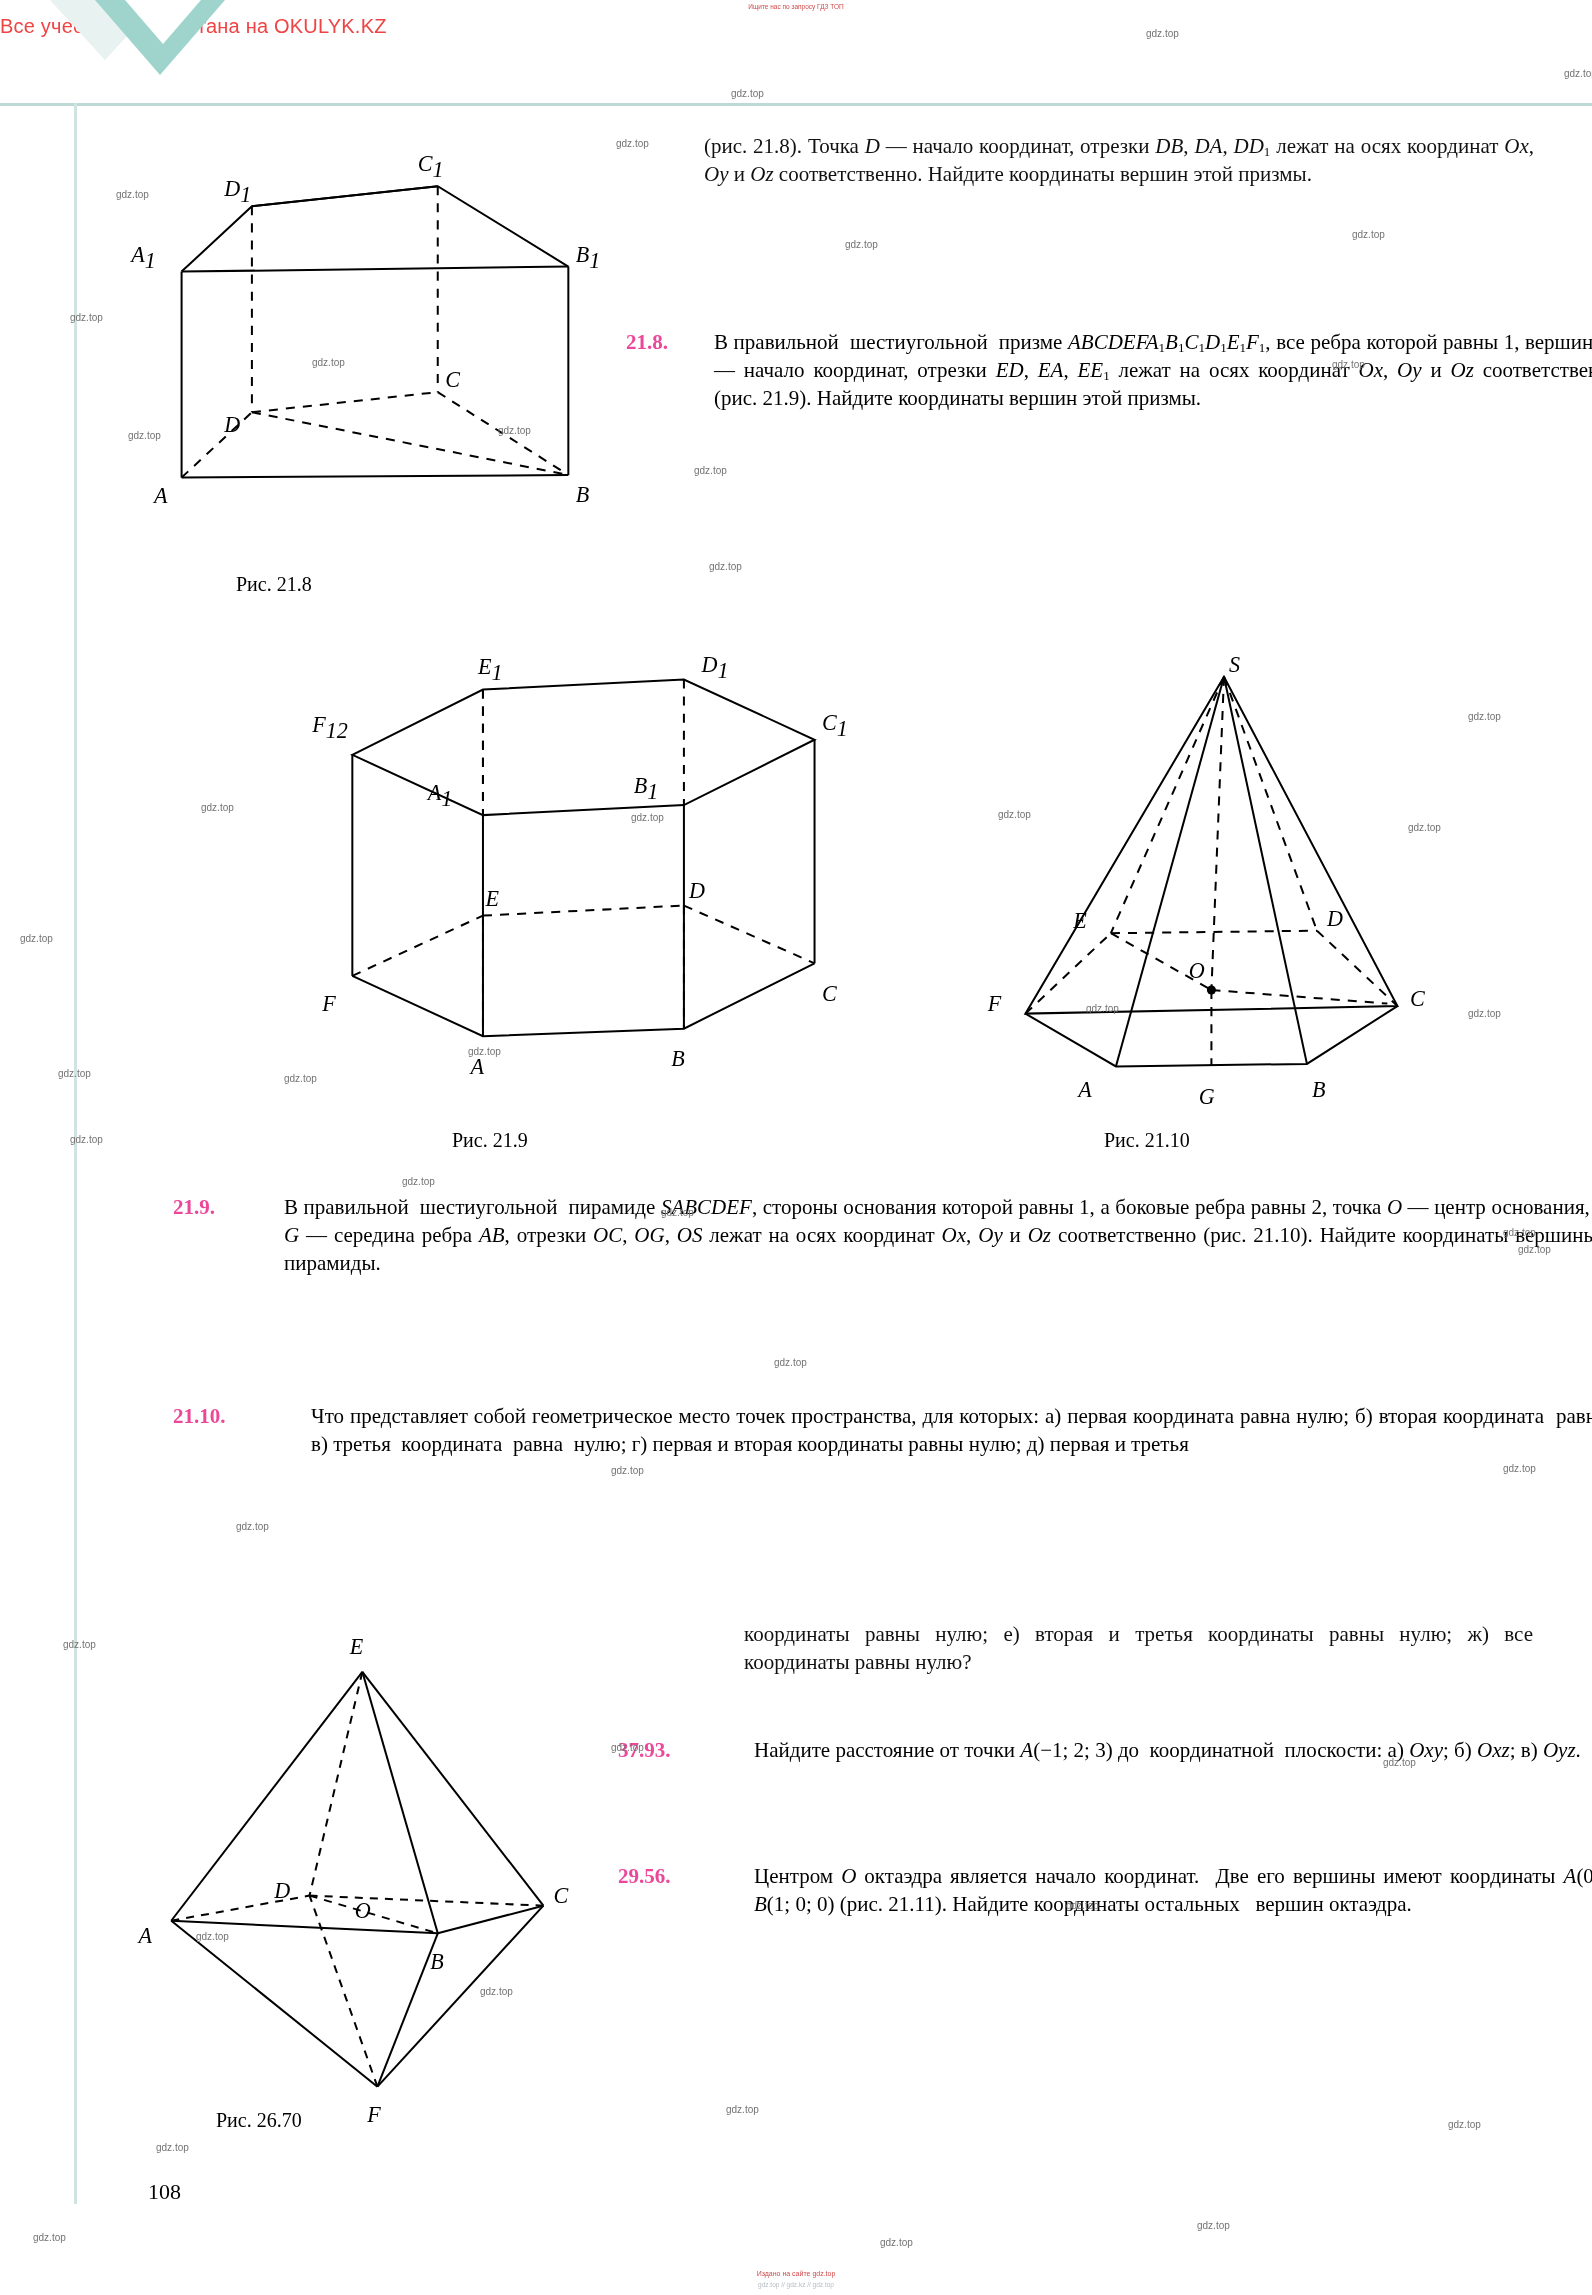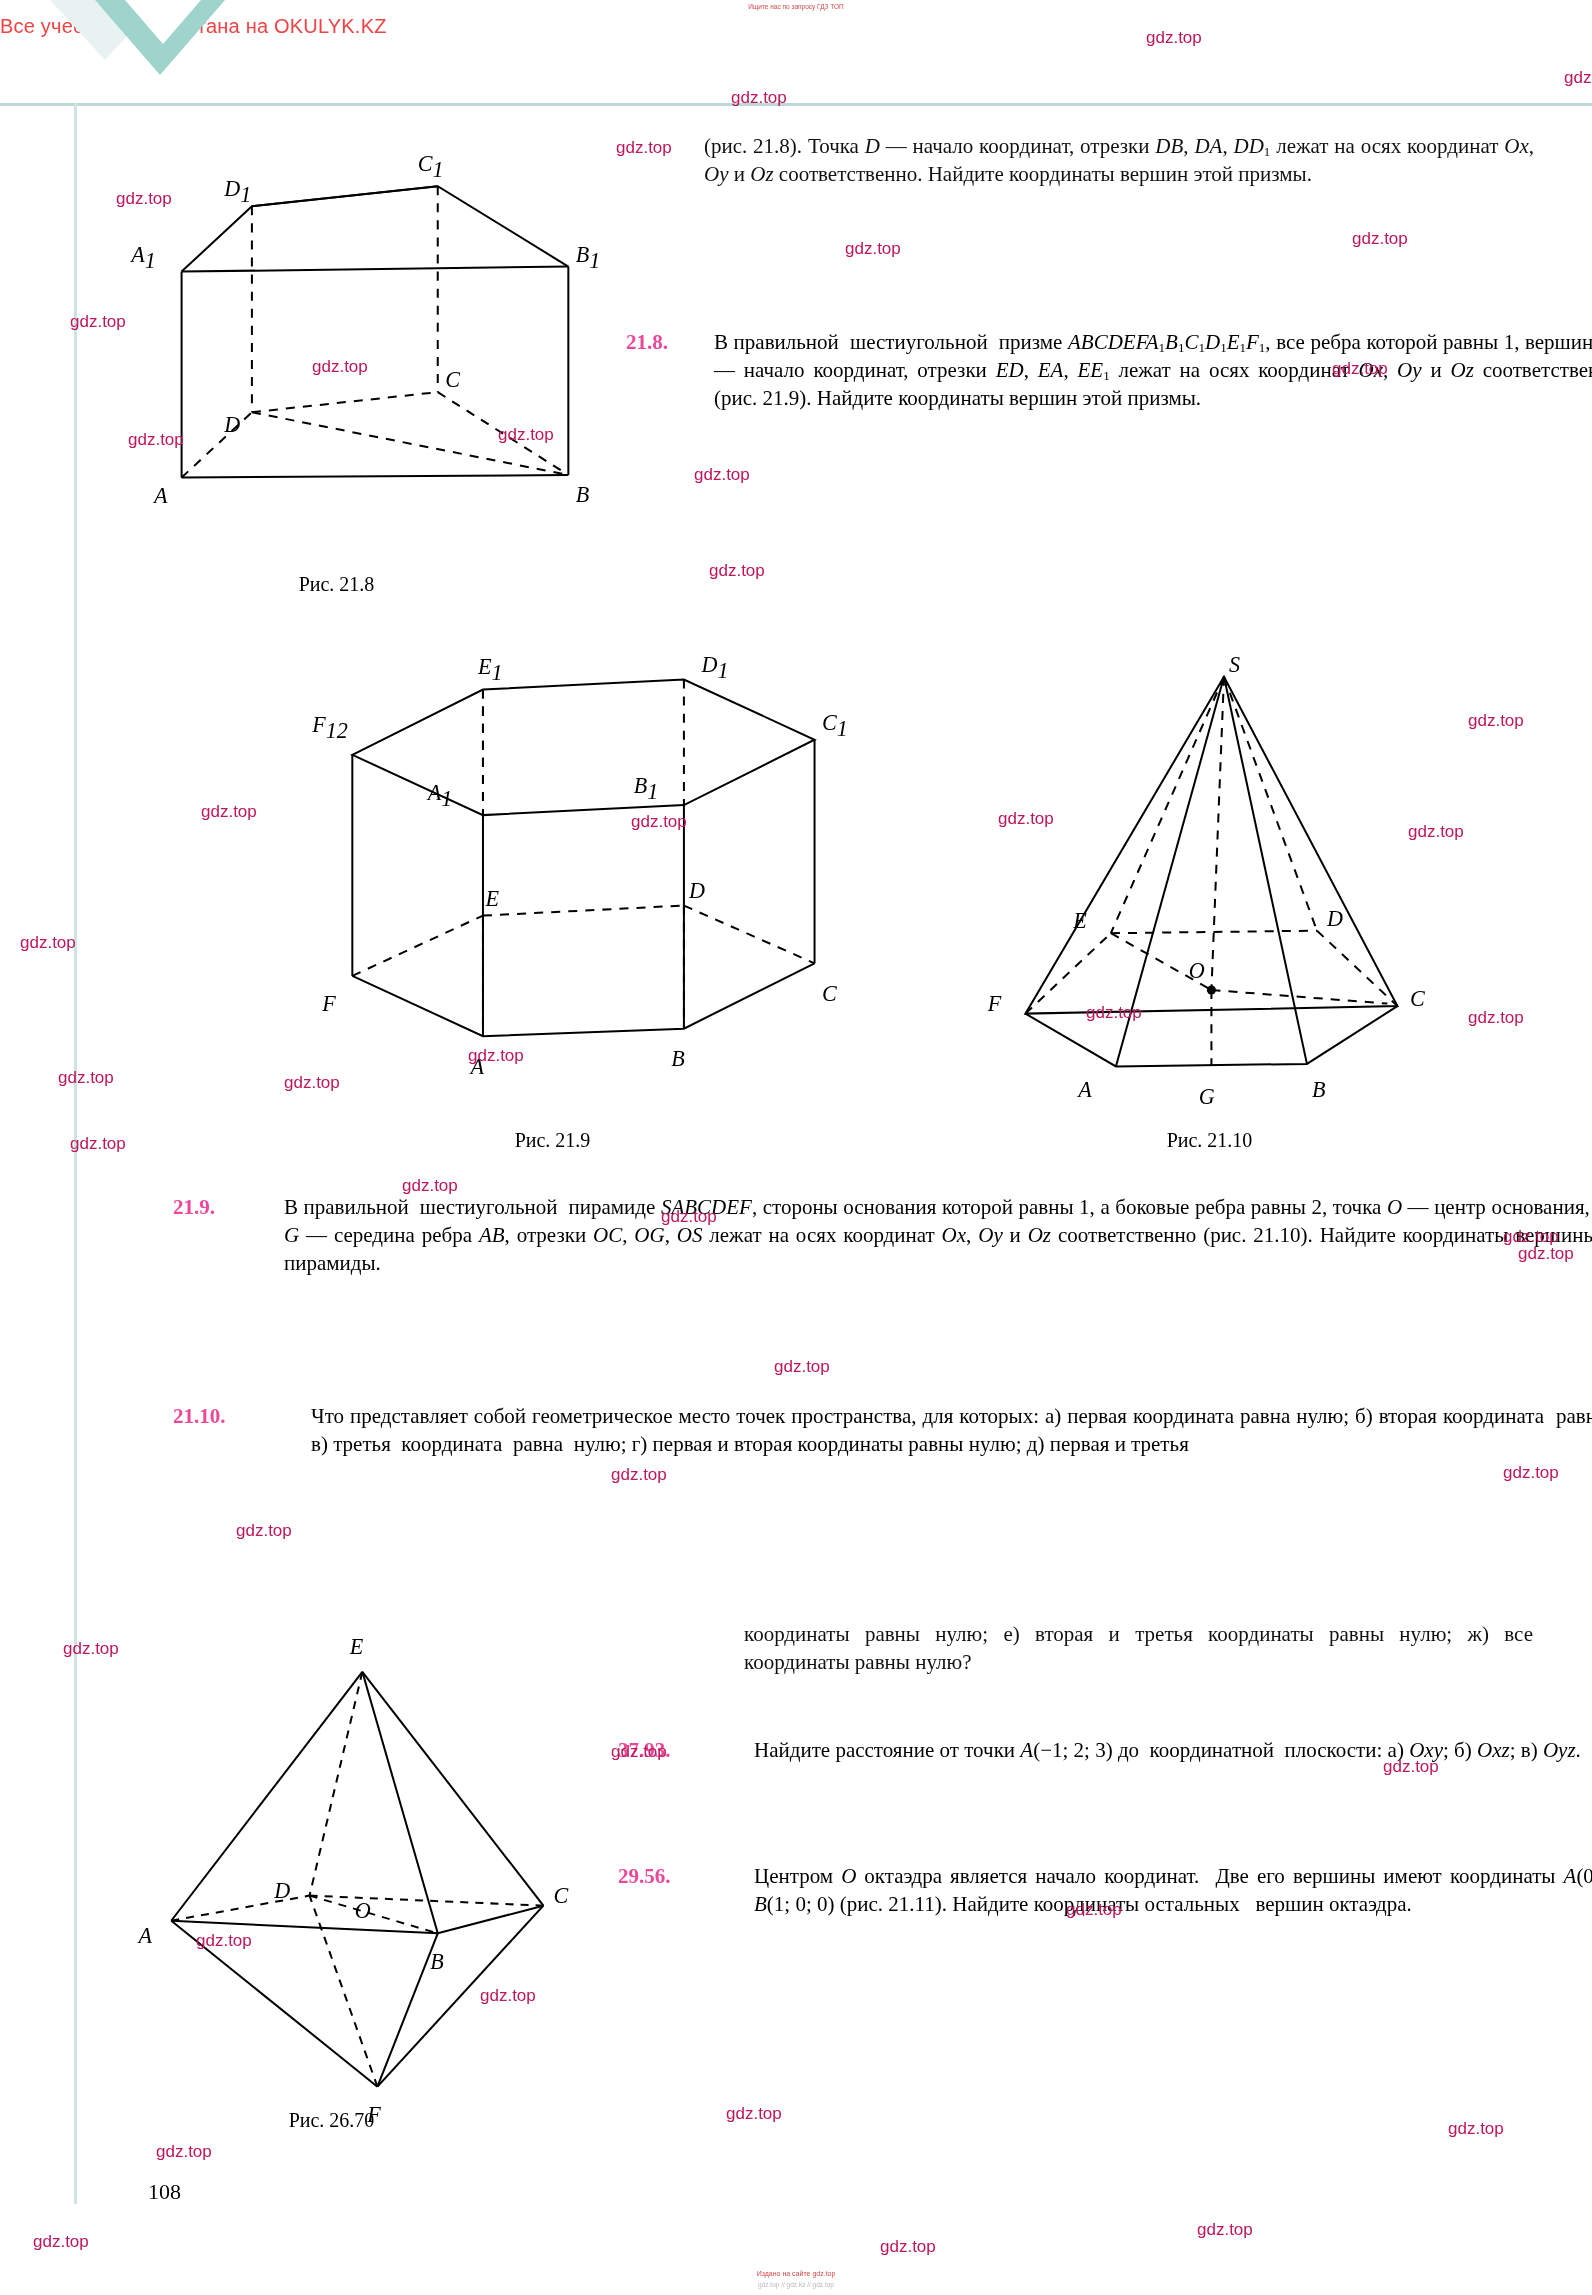--- a/index.html
+++ b/index.html
@@ -117,21 +117,21 @@
     white-space: nowrap;
   }
   .exercise .body { display: block; }
 
   sub { font-size: 0.62em; vertical-align: -0.25em; }
 
   .fig-caption {
     position: absolute;
     font-size: 20px;
     font-family: "Liberation Serif", serif;
-    text-align: center;
+    text-align: left;
   }
   .page-num {
     position: absolute;
     left: 148px;
     bottom: 90px;
     font-size: 22px;
     font-family: "Liberation Serif", serif;
   }
 
   
@@ -146,22 +146,22 @@
     font-size: 11.6px;
     line-height: 1.55;
   }
   .footer .red { color: #d04a4a; font-size: 7px; }
   .footer .gray-small { font-size: 6.5px; color: #b7bcc1; }
 
   
   .wm {
     position: absolute;
     font-family: "Liberation Sans", sans-serif;
-    font-size: 17px;
-    color: #be185d;
+    font-size: 10px;
+    color: #737373;
     white-space: nowrap;
     pointer-events: none;
   }
 
   
   svg text {
     font-family: "Liberation Serif", serif;
     font-style: italic;
     font-size: 44px;
   }

